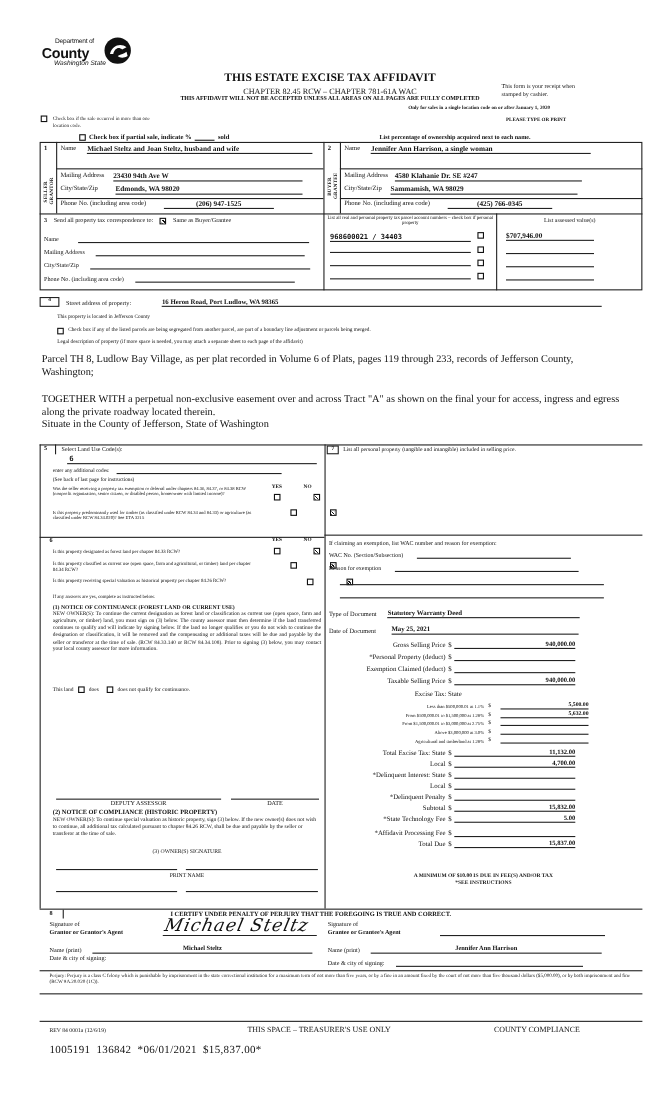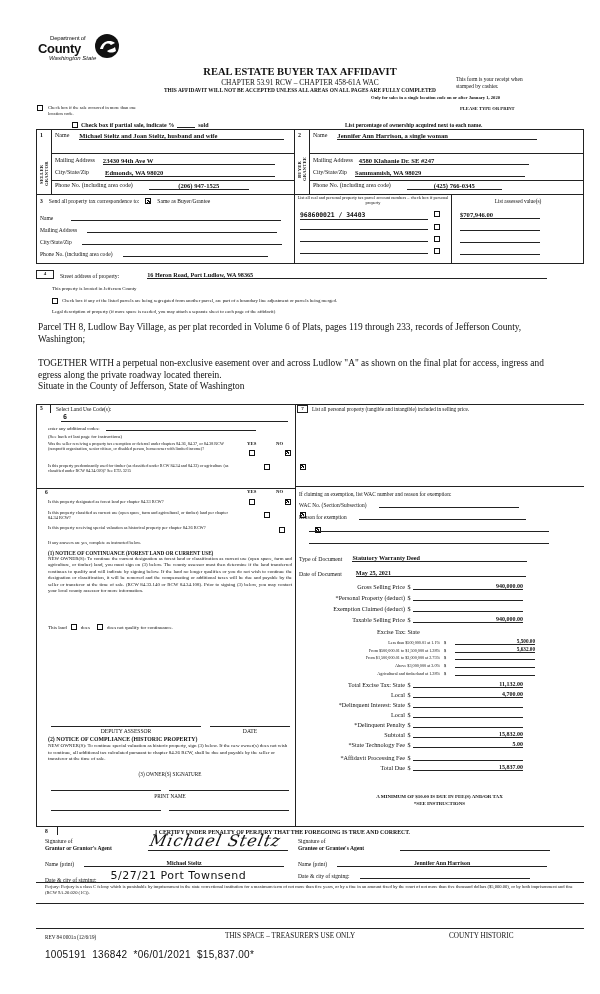--- a/index.html
+++ b/index.html
@@ -38,22 +38,22 @@
   <div class="abs" style="left:16px; top:2px; font-family:'Liberation Sans',sans-serif; font-size:6px; letter-spacing:-0.2px;">Department of</div>
   <div class="abs" style="left:4px; top:8px; font-family:'Liberation Sans',sans-serif; font-size:13px; font-weight:bold; letter-spacing:-0.3px;">County</div>
   <div class="abs" style="left:15px; top:22px; font-family:'Liberation Sans',sans-serif; font-size:6px; font-style:italic;">Washington State</div>
   <svg class="abs" style="left:60px; top:0px;" width="26" height="26" viewBox="0 0 26 26">
     <circle cx="13" cy="13" r="12" fill="#111"></circle>
     <path d="M6 16 C8 8, 16 6, 21 10 L17 12 C14 9, 10 11, 9 16 Z" fill="#fff"></path>
     <path d="M13 18 C16 16, 19 16, 21 14 L22 18 C19 20, 15 20, 13 18 Z" fill="#fff"></path>
   </svg>
 </div>
 
-<div class="abs bold" style="left:0; width:600px; top:66px; text-align:center; font-size:10.5px;">REAL ESTATE BUYER TAX AFFIDAVIT</div>
-<div class="abs" style="left:0; width:600px; top:78px; text-align:center; font-size:7.4px;">CHAPTER 53.91 RCW – CHAPTER 458-61A WAC</div>
+<div class="abs bold" style="left:0; width:600px; top:66px; text-align:center; font-size:10.5px;">THIS ESTATE EXCISE TAX AFFIDAVIT</div>
+<div class="abs" style="left:0; width:600px; top:78px; text-align:center; font-size:7.4px;">CHAPTER 82.45 RCW – CHAPTER 781-61A WAC</div>
 <div class="abs bold" style="left:0; width:600px; top:87px; text-align:center; font-size:5.4px;">THIS AFFIDAVIT WILL NOT BE ACCEPTED UNLESS ALL AREAS ON ALL PAGES ARE FULLY COMPLETED</div>
 <div class="abs bold tiny" style="left:210px; width:290px; top:95px; text-align:right;">Only for sales in a single location code on or after January 1, 2020</div>
 <div class="abs small" style="left:456px; top:76px; width:82px;">This form is your receipt when stamped by cashier.</div>
 <div class="abs bold tiny" style="left:460px; top:106px;">PLEASE TYPE OR PRINT</div>
 
 <div class="abs" style="left:37px; top:105px; width:130px;">
   <span class="cb" style="position:absolute; left:0; top:0;"></span>
   <div class="tiny" style="margin-left:11px; width:95px;">Check box if the sale occurred in more than one location code.</div>
 </div>
 <div class="abs" style="left:72px; top:121px; font-size:6px; display:flex; align-items:center; gap:3px;">
@@ -172,21 +172,21 @@
   <span>Street address of property:</span>
   <span class="fill ul" style="width:400px; font-size:6.2px;">16 Heron Road, Port Ludlow, WA 98365</span>
 </div>
 <div class="abs tiny" style="left:52px; top:286px; font-size:4.8px;">This property is located in Jefferson County</div>
 <div class="abs" style="left:52px; top:298px; display:flex; gap:4px; align-items:center;">
   <span class="cb"></span>
   <span class="tiny" style="font-size:4.8px;">Check box if any of the listed parcels are being segregated from another parcel, are part of a boundary line adjustment or parcels being merged.</span>
 </div>
 <div class="abs tiny" style="left:52px; top:309px; font-size:4.8px;">Legal description of property (if more space is needed, you may attach a separate sheet to each page of the affidavit)</div>
 <div class="abs legal" style="left:38px; top:321px; width:530px;">Parcel TH 8, Ludlow Bay Village, as per plat recorded in Volume 6 of Plats, pages 119 through 233, records of Jefferson County, Washington;</div>
-<div class="abs legal" style="left:38px; top:357px; width:530px;">TOGETHER WITH a perpetual non-exclusive easement over and across Ludlow "A" as shown on the final plat for access, ingress and egress along the private roadway located therein.</div>
+<div class="abs legal" style="left:38px; top:357px; width:530px;">TOGETHER WITH a perpetual non-exclusive easement over and across Tract "A" as shown on the final your for access, ingress and egress along the private roadway located therein.</div>
 <div class="abs legal" style="left:38px; top:380px; width:530px;">Situate in the County of Jefferson, State of Washington</div>
 
 <div class="hline" style="left:36px; top:404px; width:548px;"></div>
 <div class="vline" style="left:36px; top:404px; height:422px;"></div>
 <div class="vline" style="left:295px; top:404px; height:422px; border-left-width:1.4px;"></div>
 <div class="hline" style="left:36px; top:488px; width:259px;"></div>
 <div class="hline" style="left:295px; top:486px; width:289px;"></div>
 <div class="hline" style="left:36px; top:826px; width:548px;"></div>
 
 <div class="abs" style="left:36px; top:404px; width:259px; height:84px;">
@@ -375,21 +375,20 @@
   <div class="bold">Grantor or Grantor's Agent</div>
 </div>
 <div class="abs signature" style="left:150px; top:831px; width:140px; font-size:16px; border-bottom:0.8px solid #222; transform:skewX(-12deg); letter-spacing:1px;">Michael Steltz</div>
 
 <div class="abs" style="left:45px; top:860px; font-size:5.6px; display:flex; gap:10px; align-items:flex-end;">
   <span>Name (print)</span>
   <span class="fill ul" style="width:200px; text-align:center; font-size:5.8px;">Michael Steltz</span>
 </div>
 <div class="abs" style="left:45px; top:869px; font-size:5.6px; display:flex; gap:8px; align-items:flex-end;">
   <span>Date &amp; city of signing:</span>
-  <span class="handwrite ul" style="width:180px; padding-left:6px;">5/27/21 Port Townsend</span>
 </div>
 
 <div class="abs" style="left:298px; top:838px; font-size:5.6px; line-height:1.25;">
   <div>Signature of</div>
   <div class="bold">Grantee or Grantee's Agent</div>
 </div>
 <div class="abs ul" style="left:400px; top:843px; width:150px; height:8px;"></div>
 <div class="abs" style="left:298px; top:860px; font-size:5.6px; display:flex; gap:10px; align-items:flex-end;">
   <span>Name (print)</span>
   <span class="fill ul" style="width:210px; text-align:center; font-size:5.8px;">Jennifer Ann Harrison</span>
@@ -399,14 +398,14 @@
   <span class="ul" style="width:170px; height:7px;"></span>
 </div>
 
 <div class="hline" style="left:36px; top:882px; width:548px; border-top-width:0.8px;"></div>
 <div class="abs" style="left:45px; top:884px; width:538px; font-size:4.6px; line-height:1.3;">Perjury: Perjury is a class C felony which is punishable by imprisonment in the state correctional institution for a maximum term of not more than five years, or by a fine in an amount fixed by the court of not more than five thousand dollars ($5,000.00), or by both imprisonment and fine (RCW 9A.20.020 (1C)).</div>
 <div class="hline" style="left:36px; top:903px; width:548px; border-top-width:0.8px;"></div>
 
 <div class="hline" style="left:36px; top:928px; width:548px; border-top-width:0.8px;"></div>
 <div class="abs" style="left:45px; top:934px; font-size:5.2px;">REV 84 0001a (12/6/19)</div>
 <div class="abs" style="left:225px; top:932px; font-size:7.2px;">THIS SPACE – TREASURER'S USE ONLY</div>
-<div class="abs" style="left:449px; top:932px; font-size:7.2px;">COUNTY HISTORIC</div>
-<div class="abs" style="left:45px; top:949px; font-family:Liberation Sans, sans-serif; font-size:10px; white-space:pre; letter-spacing:0.3px;">1005191  136842  *06/01/2021  $15,837.00*</div>
+<div class="abs" style="left:449px; top:932px; font-size:7.2px;">COUNTY COMPLIANCE</div>
+<div class="abs" style="left:45px; top:949px; font-family:Liberation Serif, serif; font-size:10px; white-space:pre; letter-spacing:0.3px;">1005191  136842  *06/01/2021  $15,837.00*</div>
 
 </body></html>

